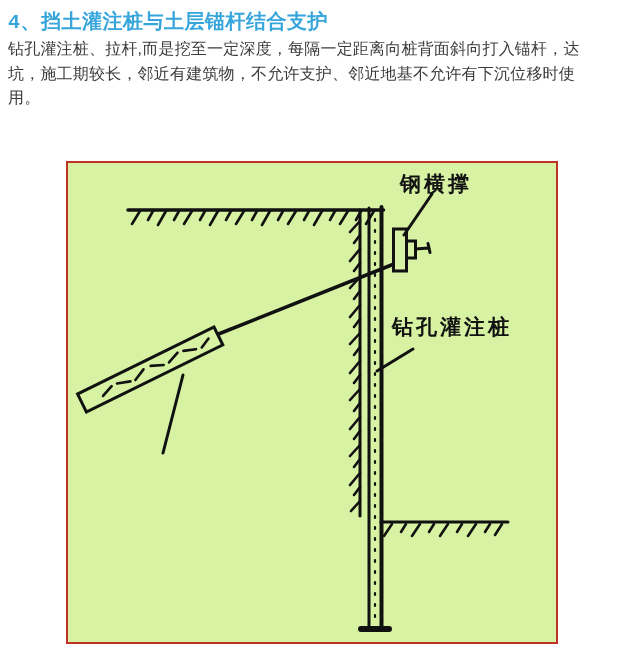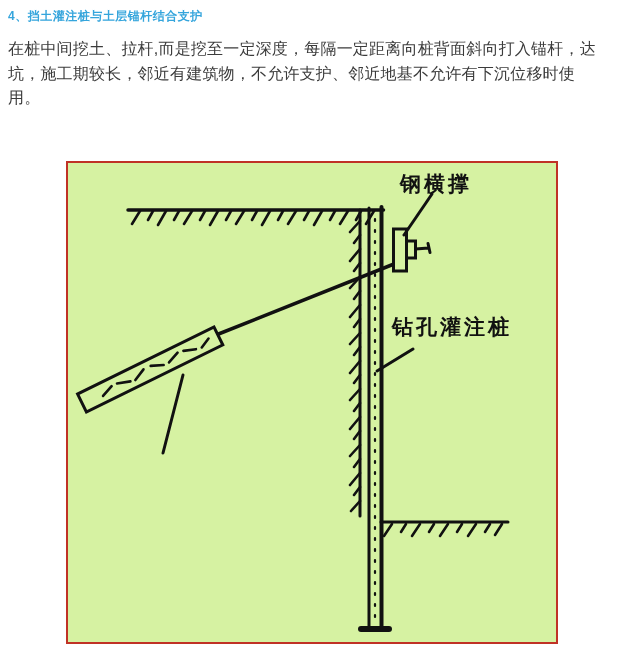--- a/index.html
+++ b/index.html
@@ -2,25 +2,26 @@
 <html><head>
 <meta charset="utf-8">
 <style>
   * { margin: 0; padding: 0; box-sizing: border-box; }
   html, body { width: 628px; height: 652px; background: #ffffff; overflow: hidden; }
   body { font-family: "Liberation Sans", "DejaVu Sans", sans-serif; position: relative; }
 
   .heading {
     position: absolute;
     left: 8px; top: 8px;
-    font-size: 12px;
+    font-size: 20px;
     font-weight: bold;
     color: #35a5dc;
     letter-spacing: 0.5px;
     white-space: nowrap;
+    font-family: Liberation Mono, monospace;
   }
 
   .para {
     position: absolute;
     left: 8px; top: 37px;
     width: 614px;
     color: #3b3b3b;
     font-size: 16px;
     line-height: 24.5px;
     letter-spacing: 0.2px;
@@ -47,21 +48,21 @@
   .lbl-brace  { left: 332px; top: 7px;   }
   .lbl-pile   { left: 324px; top: 150px; text-align: right; }
   .lbl-anchor { left: 60px;  top: 292px; }
 </style>
 </head>
 <body>
 
 <div class="heading">4、挡土灌注桩与土层锚杆结合支护</div>
 
 <div class="para">
-  <div class="line">在桩中间挖土、拉杆,而是挖至一定深度，每隔一定距离向桩背面斜向打入锚杆，达</div>
+  <div class="line">钻孔灌注桩、拉杆,而是挖至一定深度，每隔一定距离向桩背面斜向打入锚杆，达</div>
   <div class="line">坑，施工期较长，邻近有建筑物，不允许支护、邻近地基不允许有下沉位移时使</div>
   <div class="line">用。</div>
 </div>
 
 <div class="diagram">
   <svg width="448" height="479" viewBox="0 0 448 479">
     <g stroke="#111111" fill="none" stroke-linecap="round">
 
       <g>
         <line x1="60" y1="47" x2="315.5" y2="47" stroke-width="3.5"></line>

